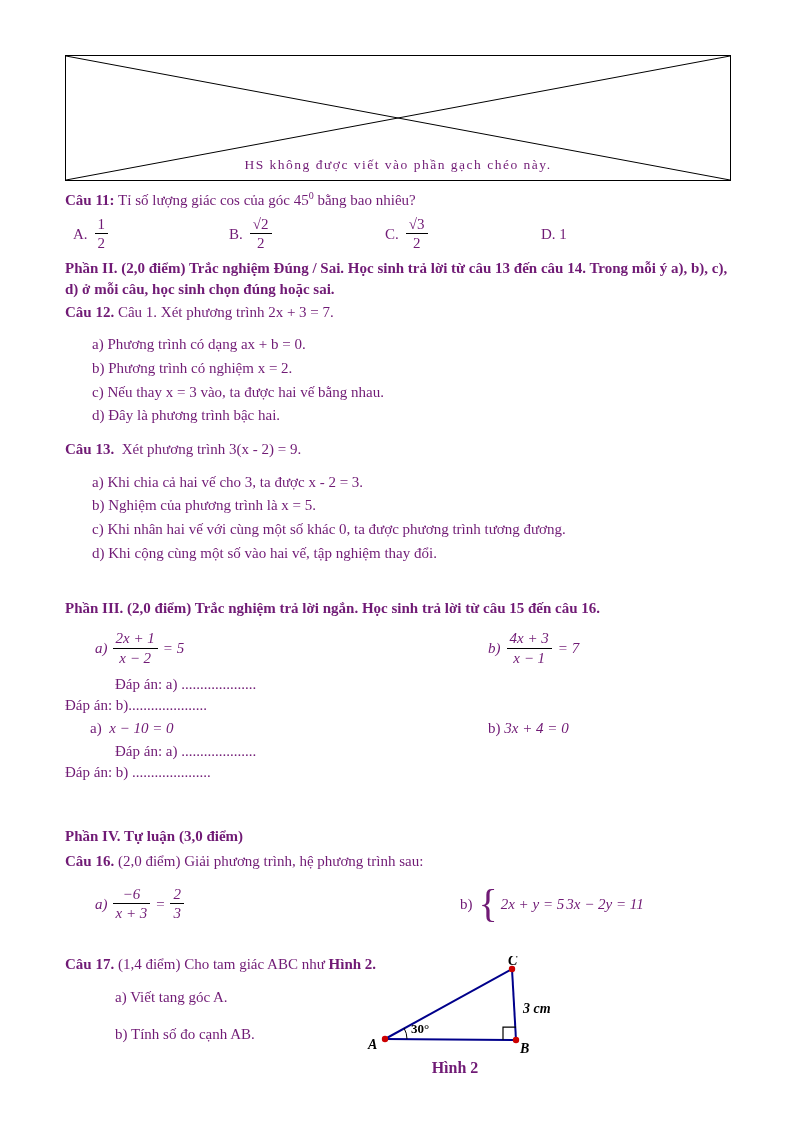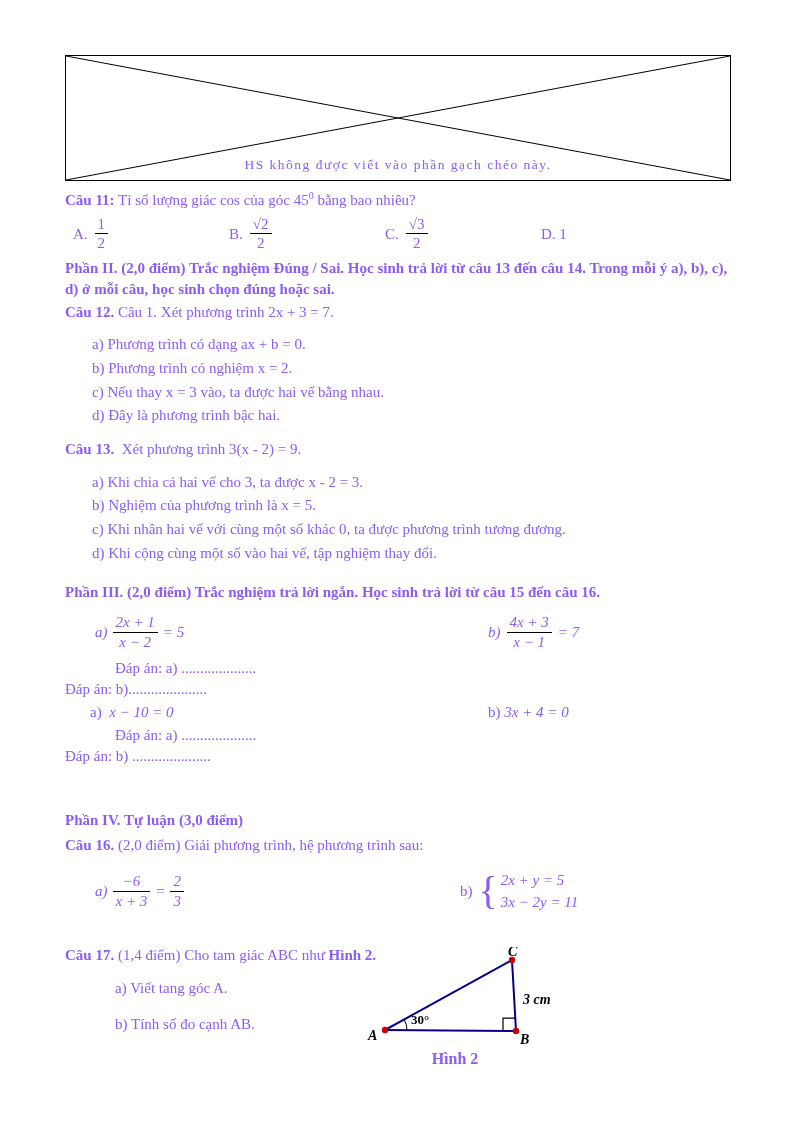--- a/index.html
+++ b/index.html
@@ -1,19 +1,19 @@
 <!DOCTYPE html>
 <html><head>
 <meta charset="utf-8">
 <style>
   * { box-sizing: border-box; }
   html,body { margin:0; padding:0; background:#ffffff; }
   .page {
     width:794px; height:1122px; margin:0 auto; position:relative; overflow:hidden;
-    background:#ffffff; color:#8b5cf6;
+    background:#ffffff; color:#701a75;
     font-family:"Liberation Serif","DejaVu Serif",serif;
     font-size:15px; line-height:1.38;
     padding:55px 63px 20px 65px;
   }
   p { margin:0; }
   .q-label { font-weight:bold;text-align:right; }
   .part-heading { font-weight:bold; }
   sup { font-size:10px; }
 
   
@@ -30,39 +30,39 @@
 
   .frac { display:inline-block; text-align:center; vertical-align:middle; line-height:1.12; }
   .frac .num { display:block; padding:0 3px 1px; border-bottom:1px solid #000; }
   .frac .den { display:block; padding:1px 3px 0; }
 
   .part2-heading { margin-top:6px; }
   .q12-line { margin-top:2px; }
   .q-items { margin:12px 0 13px 27px; }
   .q-items div { margin-bottom:3px; }
   .q13-line { margin-top:5px; }
-  .part3-heading { margin-top:18px; }
+  .part3-heading { margin-top:34px; }
   .q14-line { margin-top:3px; }
 
   .math { font-style:italic; }
   .eq-row { display:flex; align-items:center; margin:12px 0 7px; }
   .eq-a { margin-left:30px; width:365px; display:flex; align-items:center; gap:5px; }
   .eq-b { display:flex; align-items:center; gap:6px; }
   .eq-b-far { margin-left:28px; }
   .ans-row { display:flex; margin:2px 0 3px;flex-direction:column; }
   .ans-a { margin-left:50px; width:375px; }
   .q15-line { margin-top:3px; }
   .eq15-row { display:flex; margin:3px 0 2px; }
   .eq15-a { margin-left:25px; width:398px; }
   .part4-heading { margin-top:44px; }
   .q16-line { margin-top:4px; }
   .eq16-row { margin:14px 0 0; }
   .system { display:flex; align-items:center; }
   .brace { font-size:40px; font-weight:400; line-height:0.85; margin-right:3px; }
-  .sys-lines { display:flex; flex-direction:column; gap:2px; }
+  .sys-lines { display:flex; flex-direction:row; gap:2px; }
 
   .q17-block { position:relative; margin-top:32px; }
   .q17-items { margin:12px 0 0 50px; width:255px; }
   .q17-items div { margin-bottom:16px; }
   .figure { position:absolute; left:300px; top:2px; width:215px; }
   .figure svg { display:block; }
   .figure-caption { width:180px; text-align:center; font-weight:bold; font-size:16px; margin-top:1px; }
   .vtx { font-style:italic; font-weight:bold; font-size:14px;
          font-family:"Liberation Serif","DejaVu Serif",serif; }
   .angle-label { font-weight:bold; font-size:13px;

